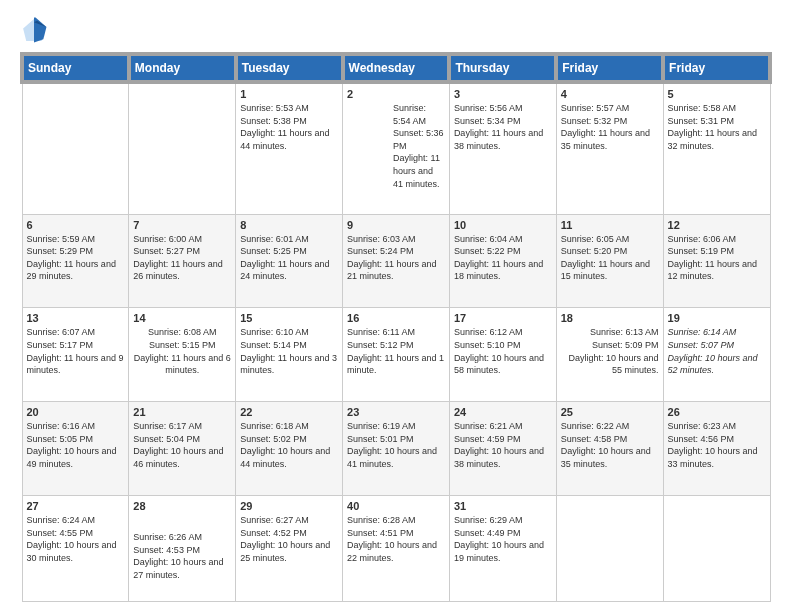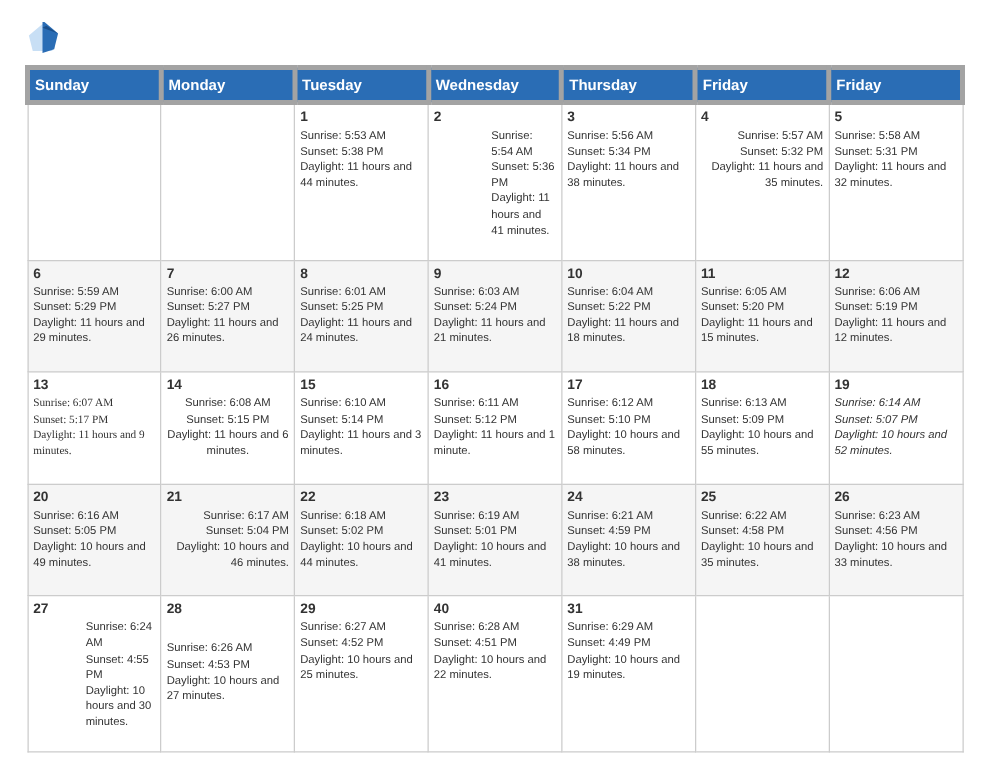--- a/index.html
+++ b/index.html
@@ -152,21 +152,21 @@
 Daylight: 11 hours and 41 minutes.</div>
           </td>
           <td>
             <span class="day-number">3</span>
             <div class="day-info" style="white-space: pre-line;">Sunrise: 5:56 AM
 Sunset: 5:34 PM
 Daylight: 11 hours and 38 minutes.</div>
           </td>
           <td>
             <span class="day-number">4</span>
-            <div class="day-info" style="white-space: pre-line; text-align: right;">Sunrise: 5:57 AM
+            <div class="day-info" style="white-space: pre-line;">Sunrise: 5:57 AM
 Sunset: 5:32 PM
 Daylight: 11 hours and 35 minutes.</div>
           </td>
           <td>
             <span class="day-number">5</span>
             <div class="day-info" style="white-space: pre-line;">Sunrise: 5:58 AM
 Sunset: 5:31 PM
 Daylight: 11 hours and 32 minutes.</div>
           </td>
         </tr>
@@ -210,21 +210,21 @@
           <td>
             <span class="day-number">12</span>
             <div class="day-info" style="white-space: pre-line;">Sunrise: 6:06 AM
 Sunset: 5:19 PM
 Daylight: 11 hours and 12 minutes.</div>
           </td>
         </tr>
         <tr>
           <td>
             <span class="day-number">13</span>
-            <div class="day-info" style="white-space: pre-line; font-family: Liberation Serif, serif;">Sunrise: 6:07 AM
+            <div class="day-info" style="white-space: pre-line;">Sunrise: 6:07 AM
 Sunset: 5:17 PM
 Daylight: 11 hours and 9 minutes.</div>
           </td>
           <td>
             <span class="day-number">14</span>
             <div class="day-info" style="white-space: pre-line; text-align: center;">Sunrise: 6:08 AM
 Sunset: 5:15 PM
 Daylight: 11 hours and 6 minutes.</div>
           </td>
           <td>
@@ -240,41 +240,41 @@
 Daylight: 11 hours and 1 minute.</div>
           </td>
           <td>
             <span class="day-number">17</span>
             <div class="day-info" style="white-space: pre-line;">Sunrise: 6:12 AM
 Sunset: 5:10 PM
 Daylight: 10 hours and 58 minutes.</div>
           </td>
           <td>
             <span class="day-number">18</span>
-            <div class="day-info" style="white-space: pre-line;">Sunrise: 6:13 AM
+            <div class="day-info" style="white-space: pre-line; text-align: right;">Sunrise: 6:13 AM
 Sunset: 5:09 PM
 Daylight: 10 hours and 55 minutes.</div>
           </td>
           <td>
             <span class="day-number">19</span>
             <div class="day-info" style="white-space: pre-line; font-style: italic;">Sunrise: 6:14 AM
 Sunset: 5:07 PM
 Daylight: 10 hours and 52 minutes.</div>
           </td>
         </tr>
         <tr>
           <td>
             <span class="day-number">20</span>
             <div class="day-info" style="white-space: pre-line;">Sunrise: 6:16 AM
 Sunset: 5:05 PM
 Daylight: 10 hours and 49 minutes.</div>
           </td>
           <td>
             <span class="day-number">21</span>
-            <div class="day-info" style="white-space: pre-line; text-align: right;">Sunrise: 6:17 AM
+            <div class="day-info" style="white-space: pre-line;">Sunrise: 6:17 AM
 Sunset: 5:04 PM
 Daylight: 10 hours and 46 minutes.</div>
           </td>
           <td>
             <span class="day-number">22</span>
             <div class="day-info" style="white-space: pre-line;">Sunrise: 6:18 AM
 Sunset: 5:02 PM
 Daylight: 10 hours and 44 minutes.</div>
           </td>
           <td>
@@ -298,21 +298,21 @@
           <td>
             <span class="day-number">26</span>
             <div class="day-info" style="white-space: pre-line;">Sunrise: 6:23 AM
 Sunset: 4:56 PM
 Daylight: 10 hours and 33 minutes.</div>
           </td>
         </tr>
         <tr>
           <td>
             <span class="day-number">27</span>
-            <div class="day-info" style="white-space: pre-line; margin-left: 42px;">Sunrise: 6:24 AM
+            <div class="day-info" style="white-space: pre-line;">Sunrise: 6:24 AM
 Sunset: 4:55 PM
 Daylight: 10 hours and 30 minutes.</div>
           </td>
           <td>
             <span class="day-number">28</span>
             <div class="day-info" style="white-space: pre-line; margin-top: 19px;">Sunrise: 6:26 AM
 Sunset: 4:53 PM
 Daylight: 10 hours and 27 minutes.</div>
           </td>
           <td>

